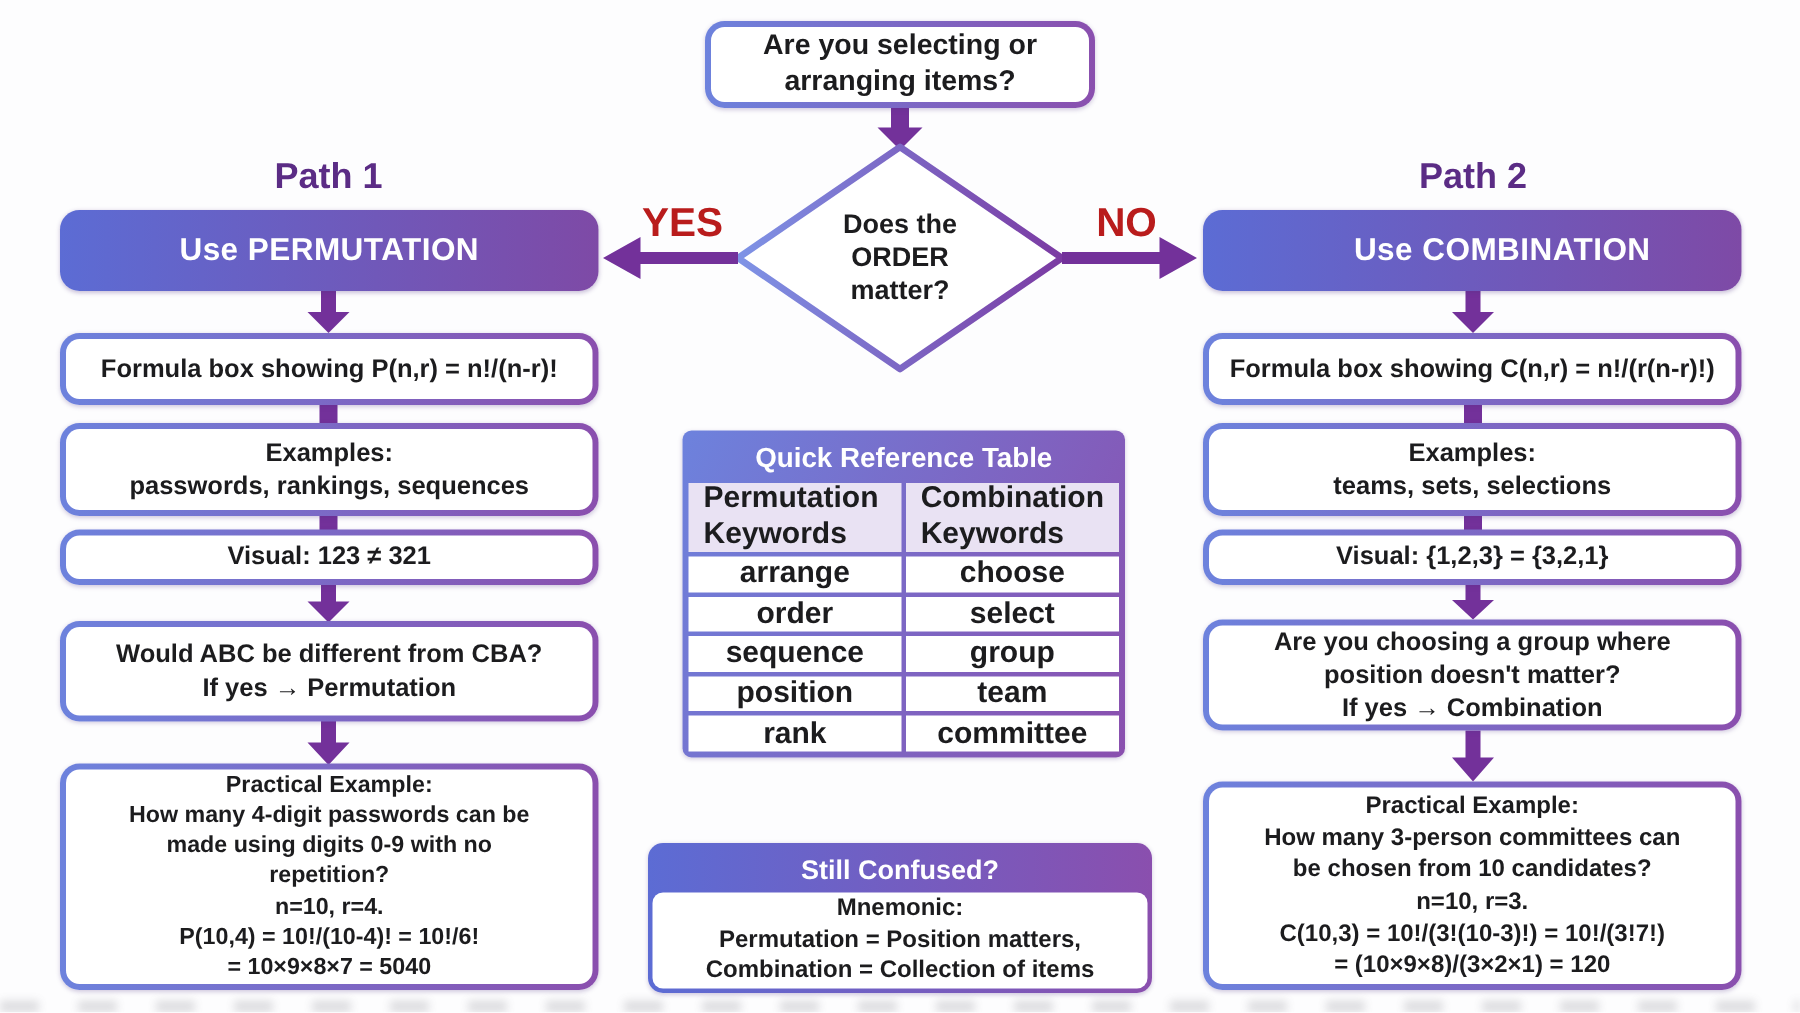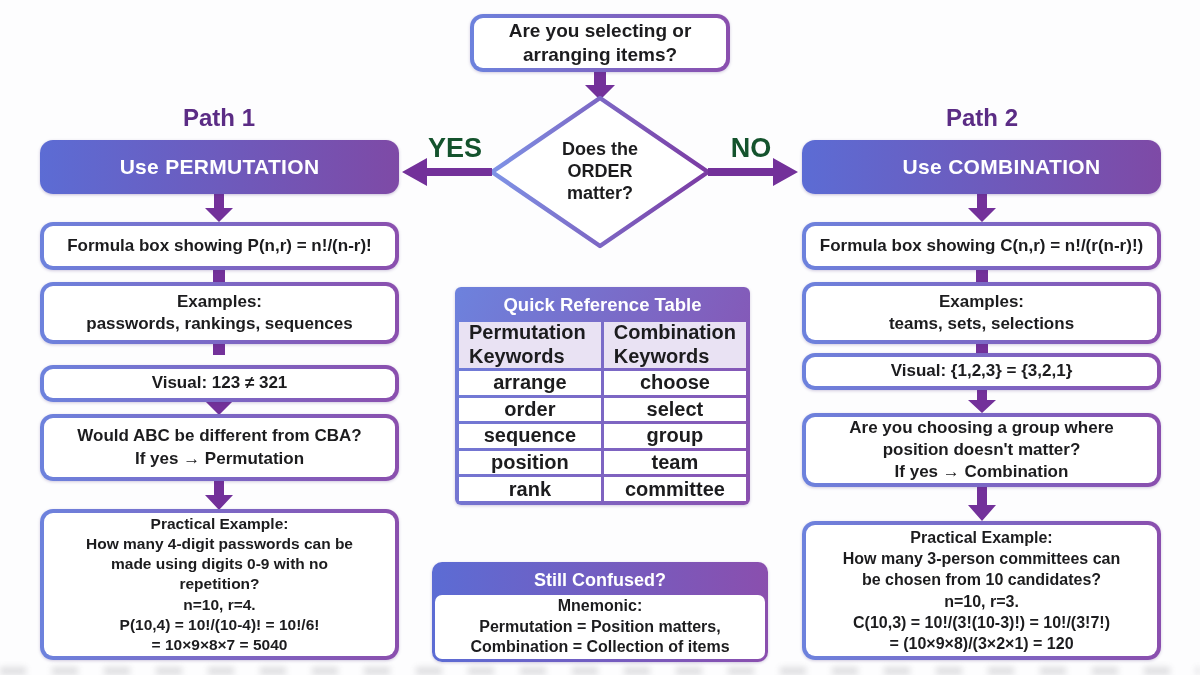--- a/index.html
+++ b/index.html
@@ -27,21 +27,21 @@
   
   .hbox {
     background:linear-gradient(90deg,#5c6cd4,#7e4aa6);
     border-radius:13px; color:#fff;
     display:flex; align-items:center; justify-content:center;
     font-size:21px; letter-spacing:.3px;
     box-shadow:0 1px 3px rgba(80,50,130,.3);
   }
 
   .plabel { color:#5b2c85; font-size:24px; text-align:center; }
-  .yesno  { color:#14532d; font-size:27px; text-align:center; }
+  .yesno  { color:#b91c1c; font-size:27px; text-align:center; }
 
   .f17 { font-size:17px; line-height:1.3; }
   .f19 { font-size:19px; line-height:1.25; }
   .f155 { font-size:15.5px; line-height:1.3; }
   .f16 { font-size:16px; line-height:1.33; }
 
   .diamond-text {
     left:535px; top:139px; width:130px; height:66px;
     display:flex; align-items:center; justify-content:center; text-align:center;
     font-size:18px; line-height:1.22; z-index:2;
@@ -136,21 +136,21 @@
     <div class="inner f17">Formula box showing P(n,r) = n!/(n-r)!</div>
   </div>
 
   <div class="abs gbox z2" style="left:40px; top:282px; width:359px; height:62px;">
     <div class="inner f17">
       <div>Examples:</div>
       <div>passwords, rankings, sequences</div>
     </div>
   </div>
 
-  <div class="abs gbox z2" style="left:40px; top:353px; width:359px; height:37px;margin-top:12px;">
+  <div class="abs gbox z2" style="left:40px; top:353px; width:359px; height:37px;">
     <div class="inner f17">Visual: 123 ≠ 321</div>
   </div>
 
   <div class="abs gbox z2" style="left:40px; top:414px; width:359px; height:67px;">
     <div class="inner f17">
       <div>Would ABC be different from CBA?</div>
       <div>If yes → Permutation</div>
     </div>
   </div>
 

